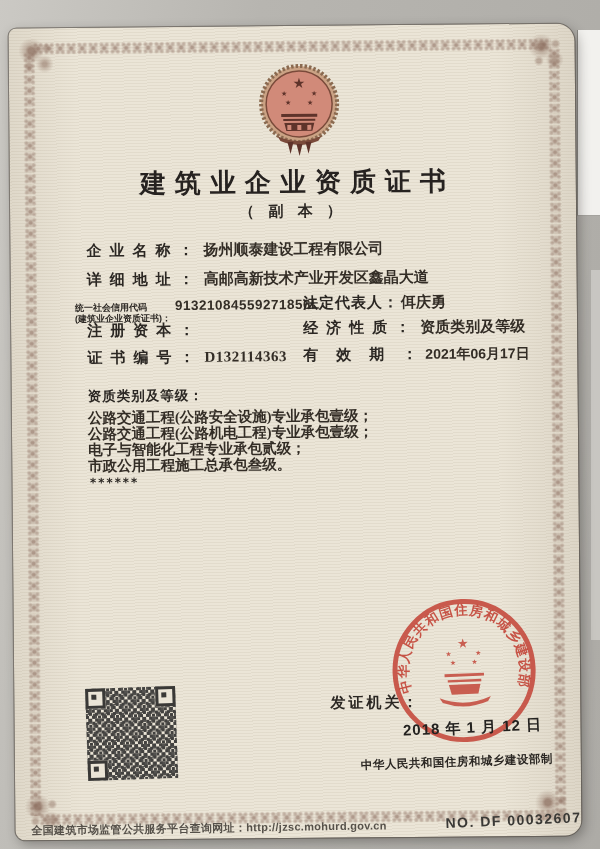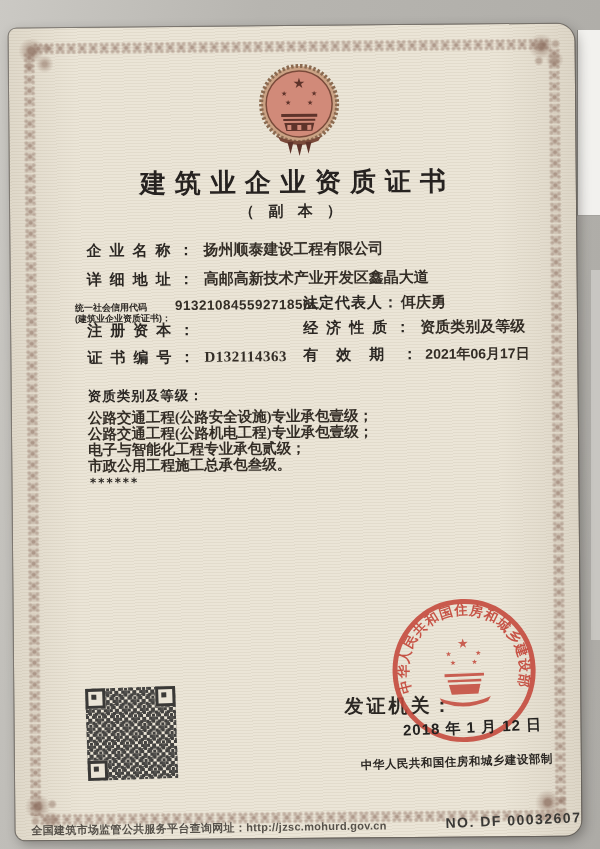--- a/index.html
+++ b/index.html
@@ -67,21 +67,21 @@
 
   
   .qhead{left:76px;top:360px;font-size:13.5px;font-weight:bold;letter-spacing:1px;color:#2b2723;}
   .qlist{left:76px;top:382px;margin:0;padding:0;list-style:none;
          font-family:"Liberation Serif",serif;font-weight:600;font-size:14.5px;
          line-height:16px;color:#332d26;}
   .qstars{left:77px;top:448px;font-family:"DejaVu Sans Mono",monospace;
           font-weight:bold;font-size:12px;letter-spacing:1px;color:#2b2723;}
 
   
-  .authority{left:330px;top:668px;font-size:19px;font-weight:bold;letter-spacing:3px;color:#2b2723;}
+  .authority{left:316px;top:668px;font-size:15px;font-weight:bold;letter-spacing:3px;color:#2b2723;}
   .seal{left:376px;top:572px;width:148px;height:148px;transform:rotate(-2deg);}
   .dateline{left:378px;top:694px;width:160px;text-align:center;
             font-size:15px;font-weight:bold;color:#242220;transform:rotate(-2deg);letter-spacing:1px;}
   .maker{left:322px;top:730px;width:240px;text-align:center;
          font-size:11.5px;font-weight:bold;color:#2b2723;transform:rotate(-1.5deg);letter-spacing:.5px;}
 
   
   .qr{left:72px;top:660px;width:90px;height:92px;transform:rotate(-1.5deg);
       background:
         conic-gradient(#2b2b2b 25%,transparent 0 50%,#2b2b2b 0 75%,transparent 0) 0 0/6px 6px,

